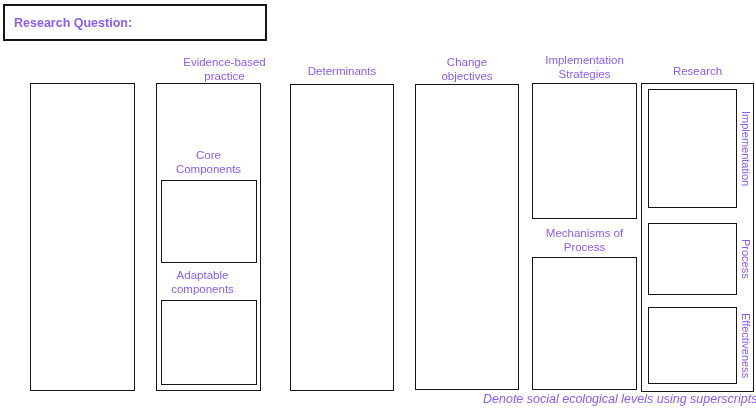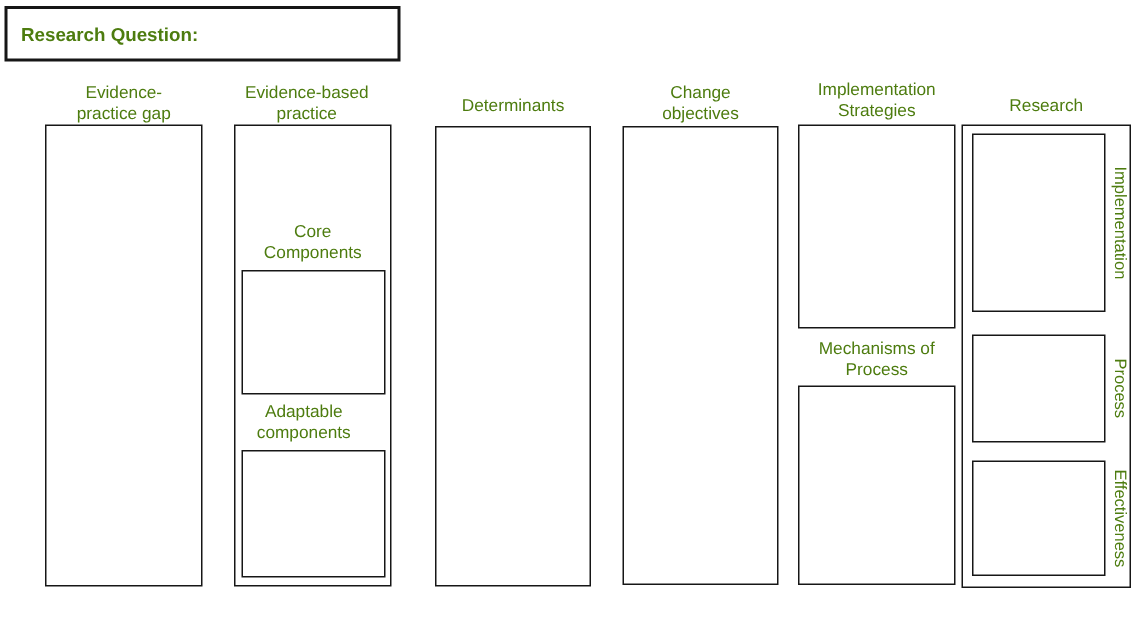--- a/index.html
+++ b/index.html
@@ -1,36 +1,36 @@
 <!DOCTYPE html>
 <html><head>
 <meta charset="utf-8">
 <style>
   html,body{margin:0;padding:0;background:#fff;}
   *{box-sizing:border-box;}
   .canvas{
     position:relative;width:756px;height:411px;background:#ffffff;
-    font-family:"Liberation Sans",sans-serif;color:#4d7c0f;overflow:hidden;
+    font-family:"Liberation Sans",sans-serif;color:#8b5cf6;overflow:hidden;
   }
   .box{position:absolute;border:1.5px solid #161616;background:#ffffff;}
   .rq-box{position:absolute;left:3px;top:4px;width:264px;height:37px;border:2px solid #161616;background:#fff;}
   .rq-label{position:absolute;left:9px;top:10px;font-size:12.5px;font-weight:bold;white-space:nowrap;}
   .hdr{position:absolute;text-align:center;font-size:11.5px;line-height:14px;white-space:pre-line;}
   .inlabel{position:absolute;text-align:center;font-size:11.5px;line-height:14px;white-space:pre-line;}
   .vlabel{
     position:absolute;writing-mode:vertical-rl;text-align:center;
     font-size:11px;line-height:15px;width:15px;white-space:nowrap;
   }
   .footnote{position:absolute;left:483px;top:392px;font-size:12.5px;font-style:italic;white-space:nowrap;}
 
   
   .hdr-gap{left:30px;top:55px;width:105px;}
   .box-gap{left:30px;top:83px;width:105px;height:308px;}
   
-  .hdr-ebp{left:152px;top:55px;width:105px;}
+  .hdr-ebp{left:172px;top:55px;width:105px;}
   .box-ebp{left:156px;top:83px;width:105px;height:308px;}
   .lbl-core{left:156px;top:148px;width:105px;}
   .box-core{left:161px;top:180px;width:96px;height:83px;}
   .lbl-adapt{left:156px;top:268px;width:93px;}
   .box-adapt{left:161px;top:300px;width:96px;height:85px;}
   
   .hdr-det{left:290px;top:64px;width:104px;}
   .box-det{left:290px;top:84px;width:104px;height:307px;}
   
   .hdr-chg{left:415px;top:55px;width:104px;}
@@ -52,22 +52,20 @@
 </style>
 </head>
 <body>
 
 <div class="canvas">
 
   <div class="rq-box">
     <span class="rq-label">Research Question:</span>
   </div>
 
-  <div class="hdr hdr-gap">Evidence-
-practice gap</div>
   <div class="box box-gap"></div>
 
   <div class="hdr hdr-ebp">Evidence-based
 practice</div>
   <div class="box box-ebp"></div>
   <div class="inlabel lbl-core">Core
 Components</div>
   <div class="box box-core"></div>
   <div class="inlabel lbl-adapt">Adaptable
 components</div>
@@ -89,14 +87,15 @@
 
   <div class="hdr hdr-out">Research</div>
   <div class="box box-out-outer"></div>
   <div class="box box-out-impl"></div>
   <div class="vlabel vlbl-impl">Implementation</div>
   <div class="box box-out-proc"></div>
   <div class="vlabel vlbl-proc">Process</div>
   <div class="box box-out-eff"></div>
   <div class="vlabel vlbl-eff">Effectiveness</div>
 
+  <div class="footnote">Denote social ecological levels using superscripts</div>
 
 </div>
 
 </body></html>

